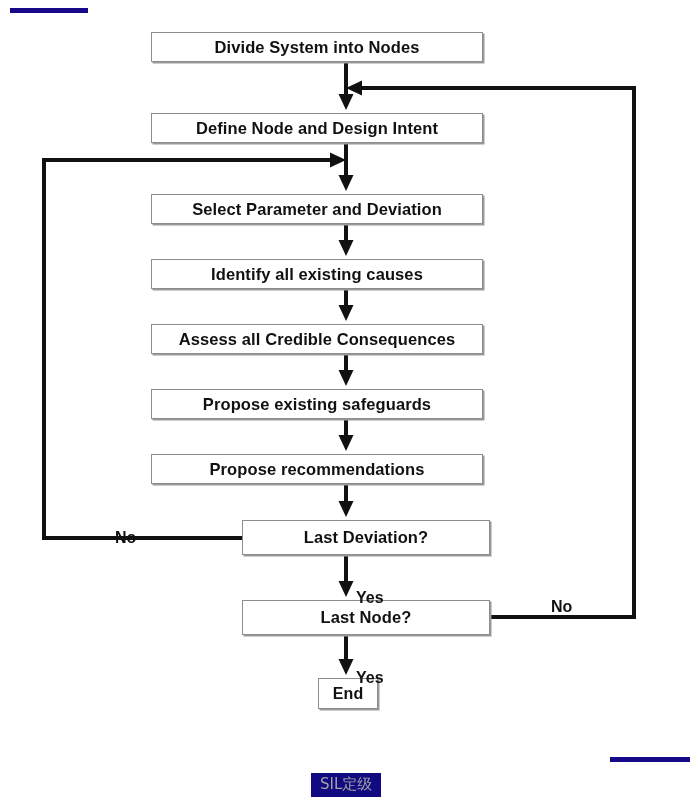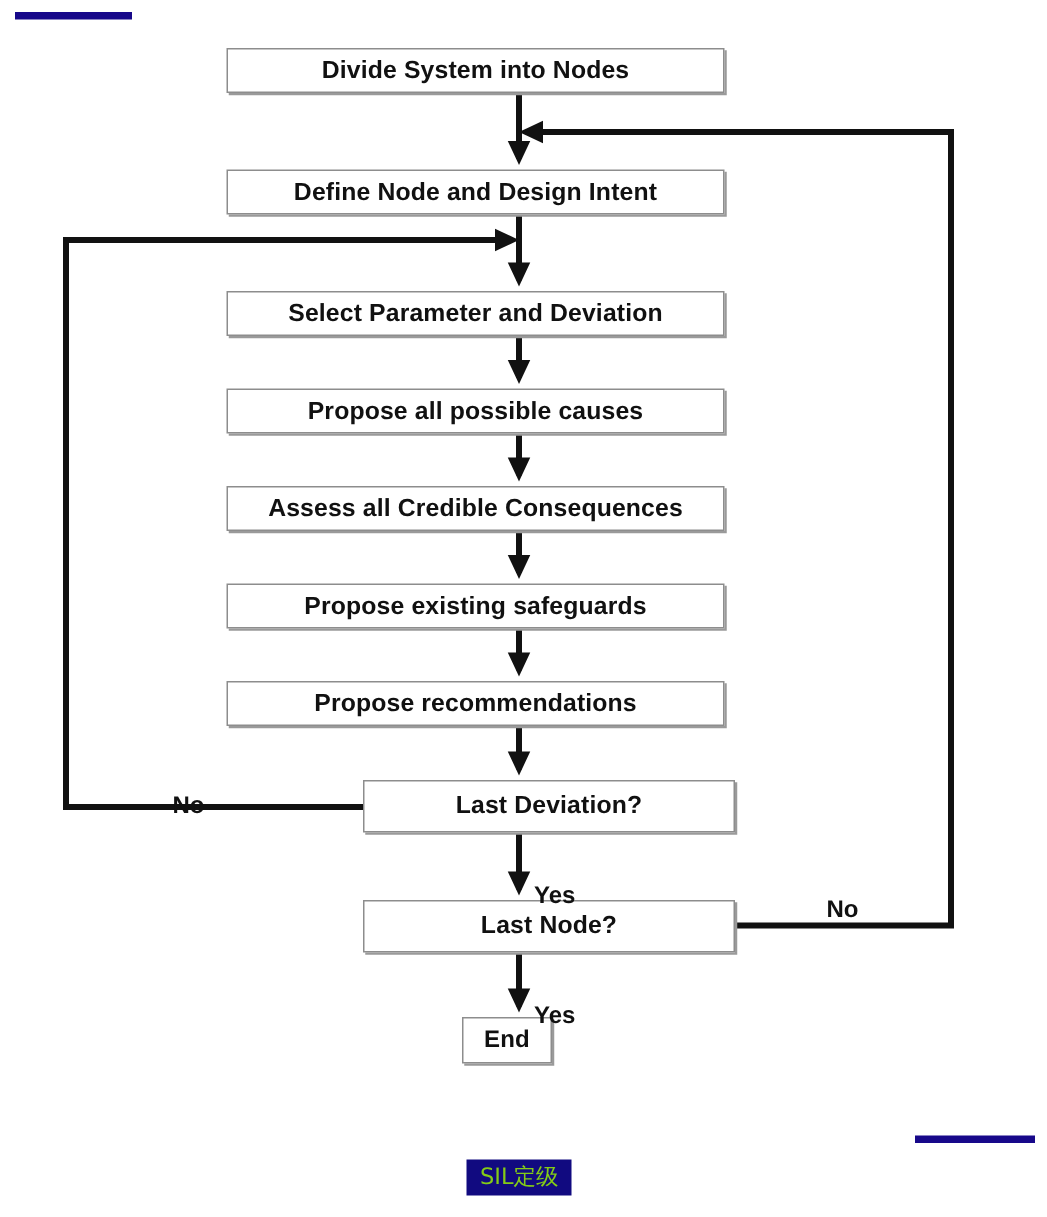--- a/index.html
+++ b/index.html
@@ -42,38 +42,38 @@
     align-items: center;
     justify-content: center;
     color: #111111;
     font-weight: bold;
     font-size: 16.5px;
     letter-spacing: 0.1px;
     white-space: nowrap;
   }
   .box-wide  { left: 151px; width: 332px; height: 30px; }
   .box-dec   { left: 242px; width: 248px; height: 35px; }
-  .box-end   { left: 308px; width: 60px; height: 31px; font-size: 16px; }
+  .box-end   { left: 318px; width: 60px; height: 31px; font-size: 16px; }
 
   .edge-label {
     position: absolute;
     color: #111111;
     font-weight: bold;
     font-size: 16px;
     white-space: nowrap;
     margin-top: 20px;
   }
 
   .sil-badge {
     position: absolute;
     left: 311px;
     top: 773px;
     padding: 2px 9px 3px 9px;
     background: #110a80;
-    color: #84cc16;
+    color: #a3a3a3;
     font-size: 15px;
     font-weight: normal;
     line-height: 19px;
     white-space: nowrap;
     font-family: "DejaVu Sans", "Liberation Sans", sans-serif;
   }
 </style>
 </head>
 <body>
 
@@ -120,21 +120,21 @@
       <path d="M 346 88 L 362 80.5 L 362 95.5 Z"></path>
     </g>
   </svg>
 
   <div class="proc-box box-wide" style="top:32px">Divide System into Nodes</div>
 
   <div class="proc-box box-wide" style="top:194px">Select Parameter and Deviation</div>
 
   <div class="proc-box box-wide" style="top:113px">Define Node and Design Intent</div>
 
-  <div class="proc-box box-wide" style="top:259px">Propose all possible causes</div>
+  <div class="proc-box box-wide" style="top:259px">Identify all existing causes</div>
 
   <div class="proc-box box-wide" style="top:324px">Assess all Credible Consequences</div>
 
   <div class="proc-box box-wide" style="top:389px">Propose existing safeguards</div>
 
   <div class="proc-box box-wide" style="top:454px">Propose recommendations</div>
 
   <div class="proc-box box-dec" style="top:520px">Last Deviation?</div>
 
   <div class="proc-box box-dec" style="top:600px">Last Node?</div>

